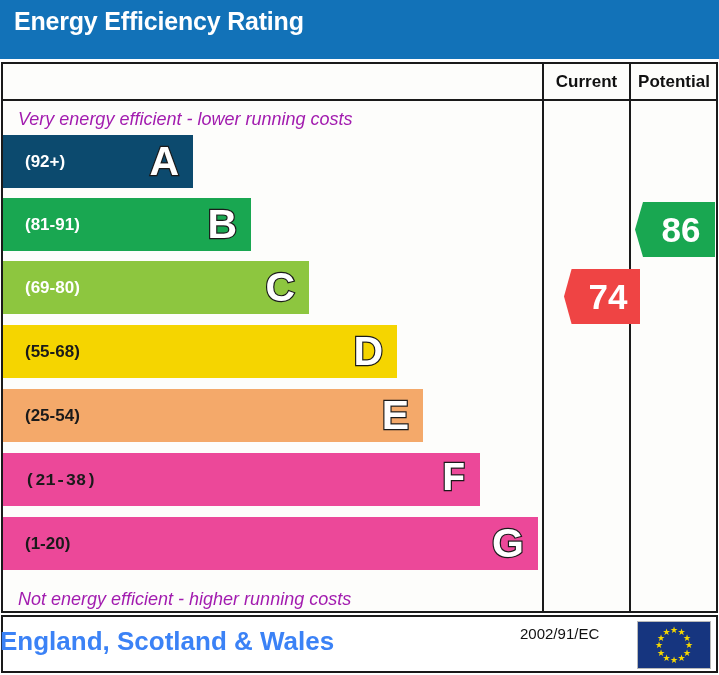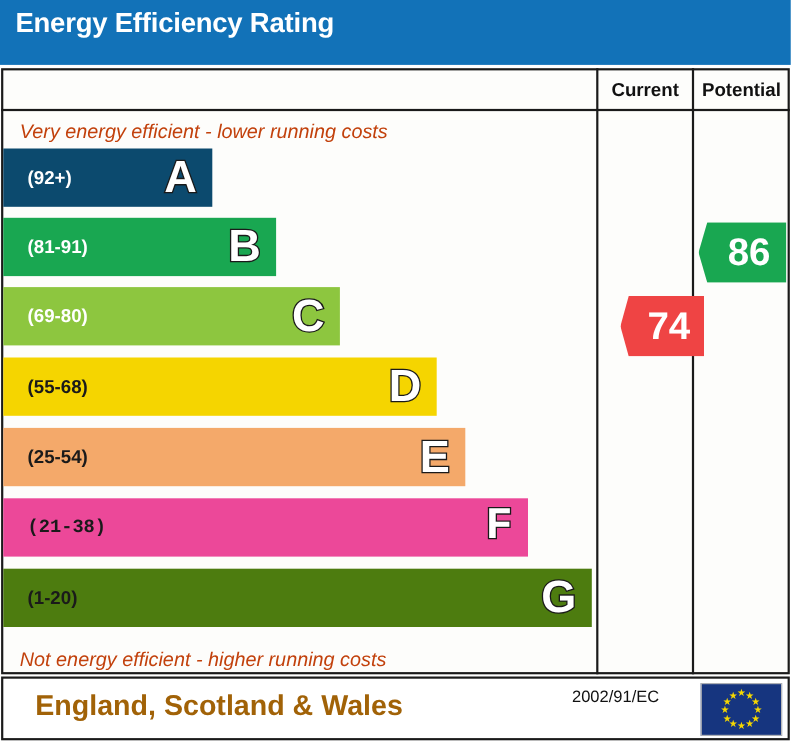--- a/index.html
+++ b/index.html
@@ -73,21 +73,21 @@
   }
   .col-head.current { left: 544px; width: 85px; }
   .col-head.potential { left: 631px; width: 86px; }
 
   
   .caption {
     position: absolute;
     left: 18px;
     font-size: 18px;
     font-style: italic;
-    color: #c2410c;
+    color: #a21caf;
     white-space: nowrap;
   }
   .caption.top { top: 109px; }
   .caption.bottom { top: 589px; }
 
   
   .band {
     position: absolute;
     left: 3px;
     height: 53px;
@@ -138,24 +138,24 @@
   .footer-frame {
     position: absolute;
     left: 1px; top: 615px;
     width: 717px; height: 58px;
     border: 2px solid #1a1a1a;
     box-sizing: border-box;
     background: #ffffff;
   }
   .footer-region {
     position: absolute;
-    left: 32px; top: 626px;
+    left: 0; top: 626px;
     font-size: 26px;
     font-weight: bold;
-    color: #a16207;
+    color: #3b82f6;
     white-space: nowrap;
   }
   .footer-directive {
     position: absolute;
     left: 520px; top: 624px;
     width: 110px;
     font-size: 15px;
     color: #111111;
     line-height: 1.35;
     text-align: left;
@@ -214,21 +214,21 @@
     <span class="band-letter">D</span>
   </div>
   <div class="band dark-label" style="top: 389px; background: rgb(244, 169, 106); width: 420px;">
     <span class="band-range">(25-54)</span>
     <span class="band-letter">E</span>
   </div>
   <div class="band dark-label" style="top: 453px; background: #ec4899; width: 477px; font-family: Liberation Mono, monospace;">
     <span class="band-range">(21-38)</span>
     <span class="band-letter">F</span>
   </div>
-  <div class="band dark-label" style="top: 517px; background: #4d7c0f; width: 535px;">
+  <div class="band dark-label" style="top: 517px; background: #ec4899; width: 535px;">
     <span class="band-range">(1-20)</span>
     <span class="band-letter">G</span>
   </div>
 
   <div class="rating" id="rating-current" style="left: 564px; top: 269px; width: 76px; background: #ef4444;">
     <span class="rating-value">74</span>
   </div>
   <div class="rating" id="rating-potential" style="left: 635px; top: 202px; width: 80px; background: rgb(25, 167, 81);">
     <span class="rating-value">86</span>
   </div>

